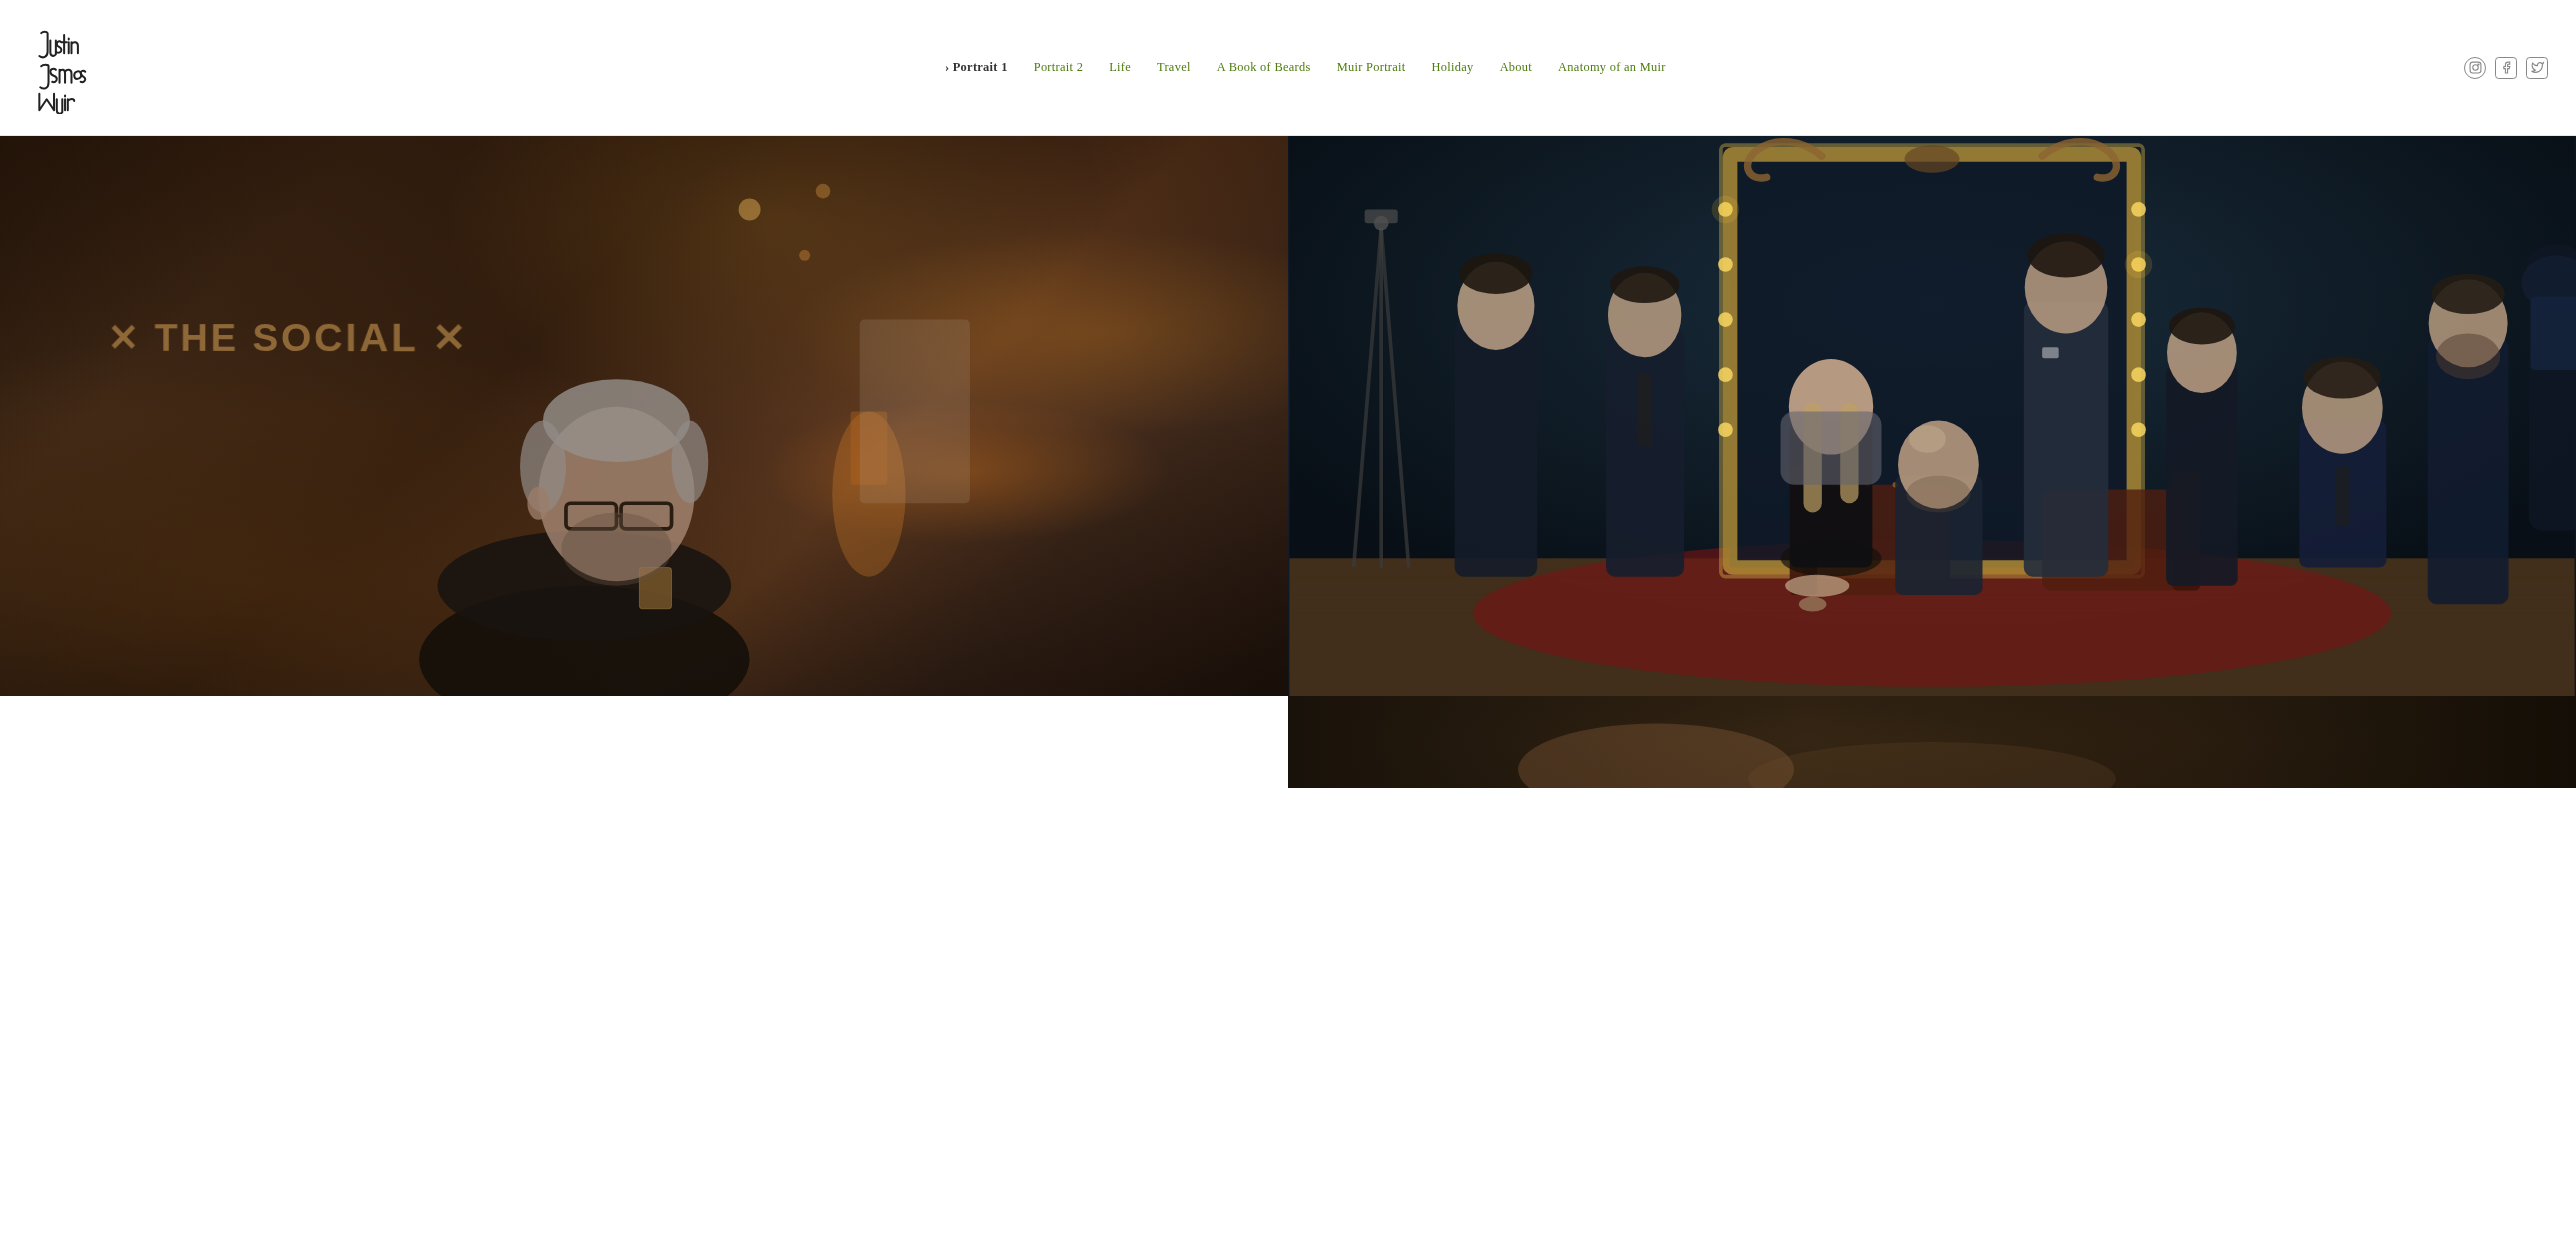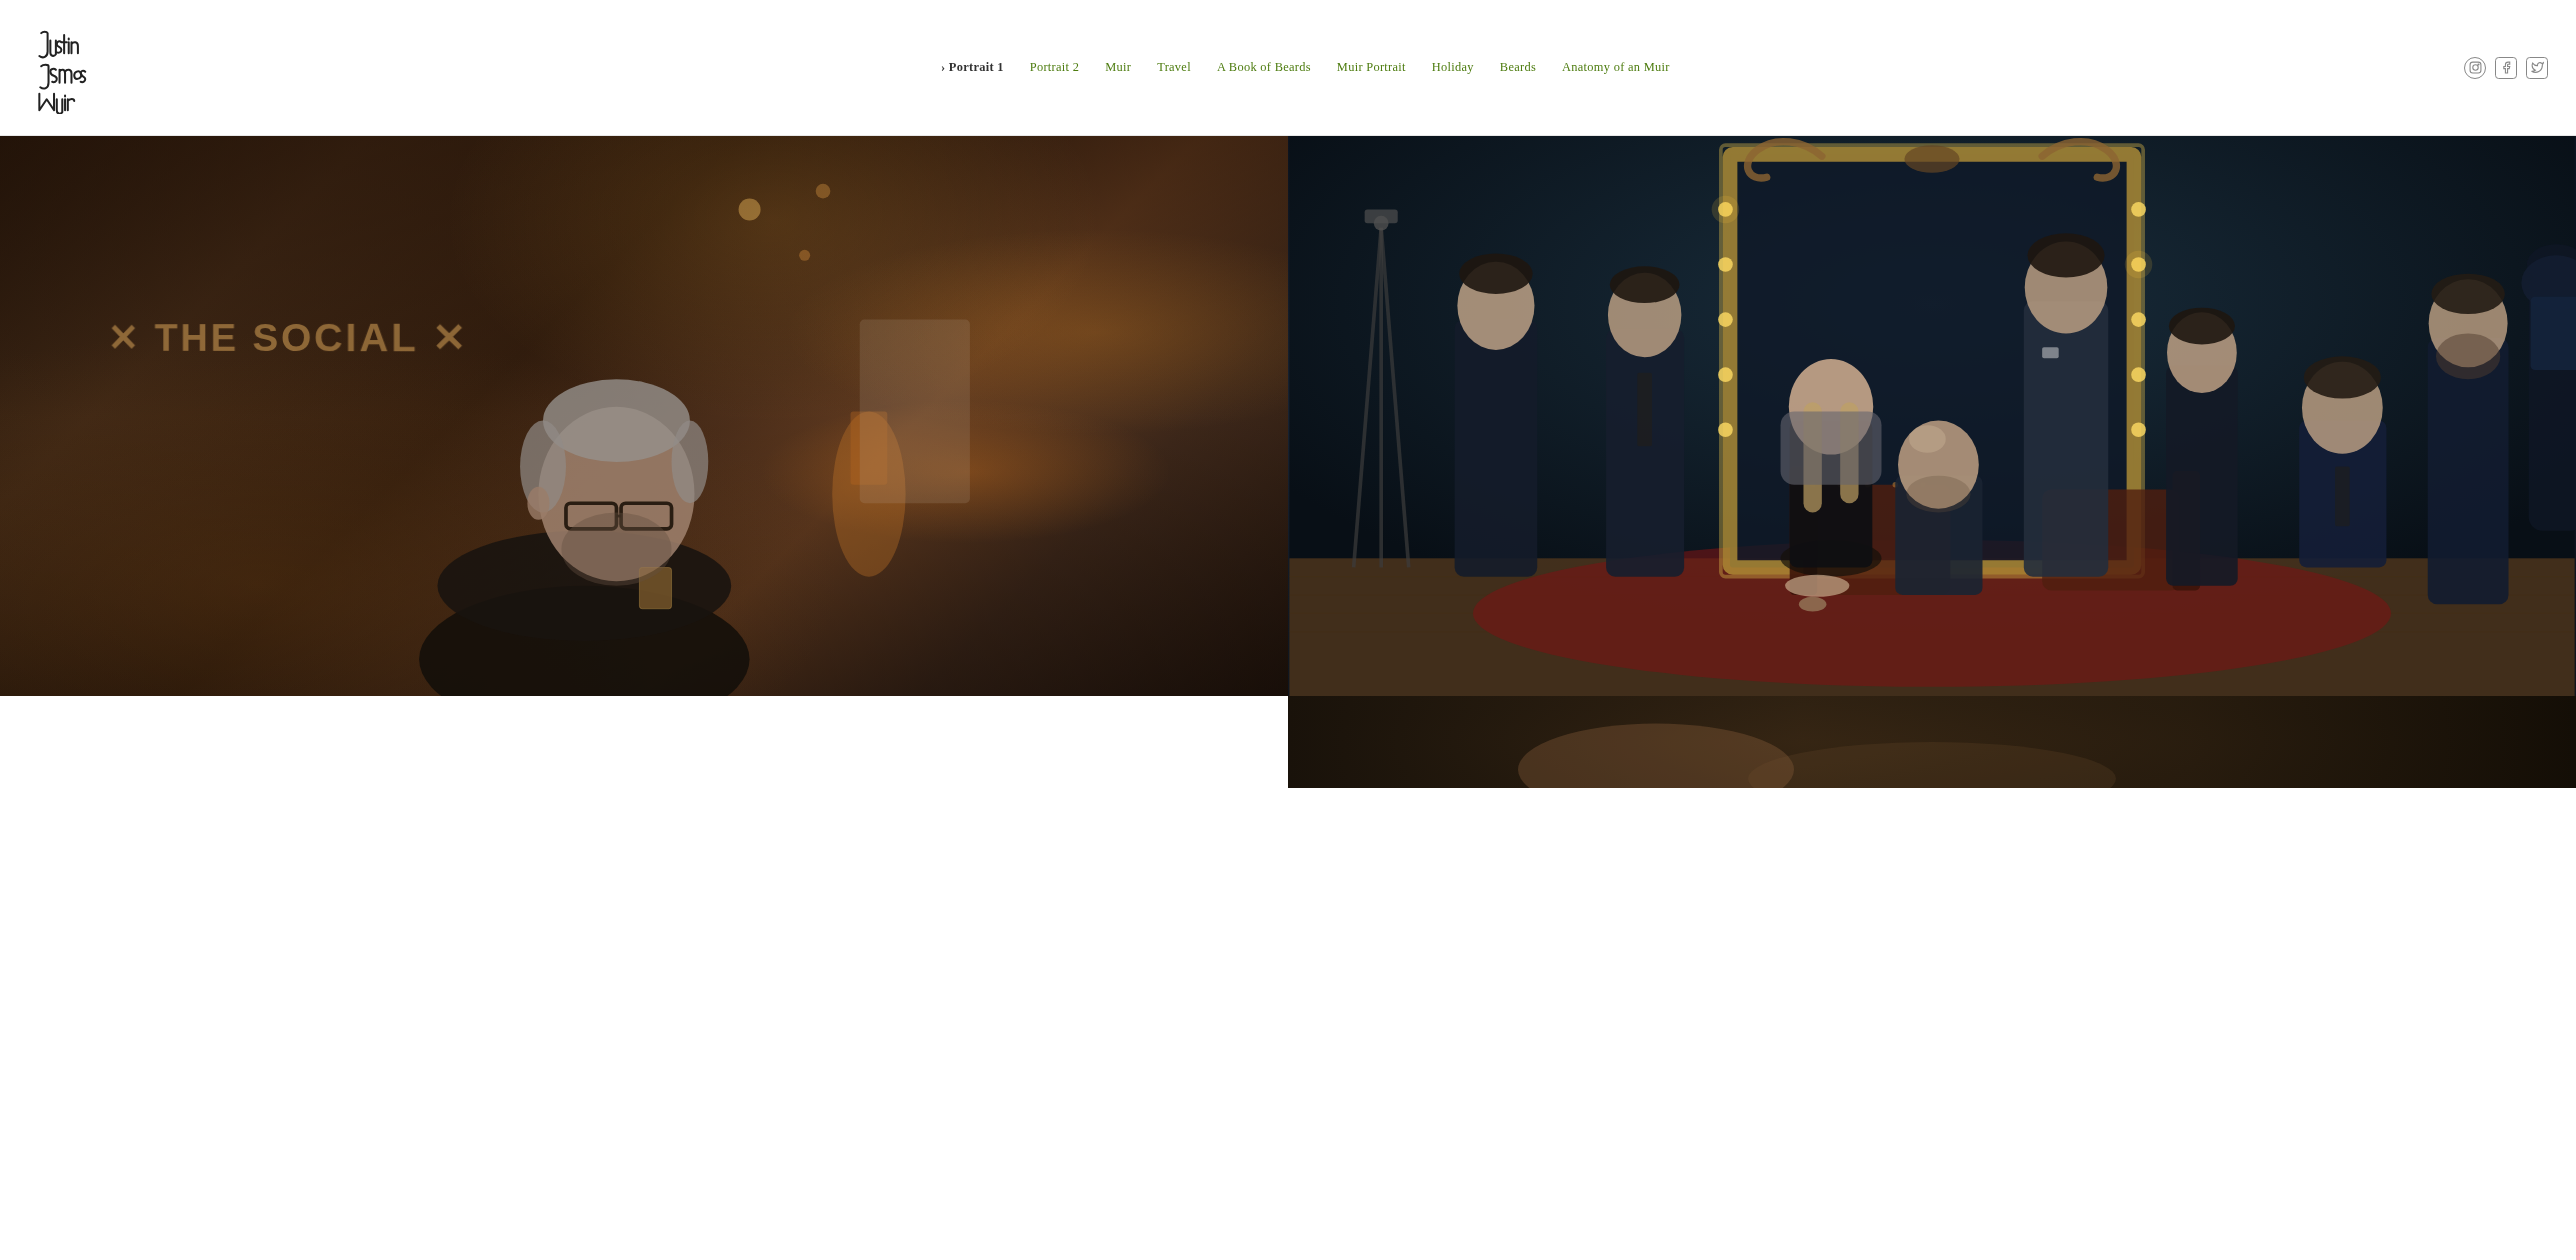--- a/index.html
+++ b/index.html
@@ -243,26 +243,26 @@
 
           <path d="M39,84 L39,96 M39,86 C41,83 46,83 46,86"></path>
         </g>
       </svg>
     </div>
   </div>
 
   <nav>
     <a class="active" href="#">Portrait 1</a>
     <a href="#">Portrait 2</a>
-    <a href="#">Muir</a>
+    <a href="#">Life</a>
     <a href="#">Travel</a>
     <a href="#">A Book of Beards</a>
     <a href="#">Muir Portrait</a>
     <a href="#">Holiday</a>
-    <a href="#">Beards</a>
+    <a href="#">About</a>
     <a href="#">Anatomy of an Muir</a>
   </nav>
 
   <div class="social-icons">
     <div class="social-icon circle" title="Instagram">
       <svg width="13" height="13" viewBox="0 0 24 24" fill="none" stroke="#888" stroke-width="2">
         <rect x="2" y="2" width="20" height="20" rx="5" ry="5"></rect>
         <circle cx="12" cy="12" r="5"></circle>
         <circle cx="17.5" cy="6.5" r="1" fill="#888"></circle>
       </svg>

